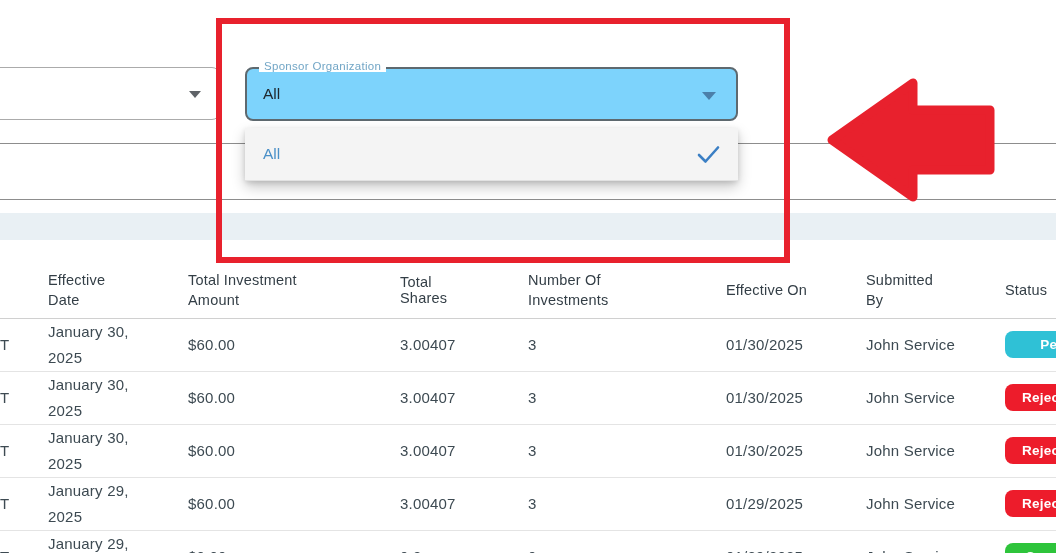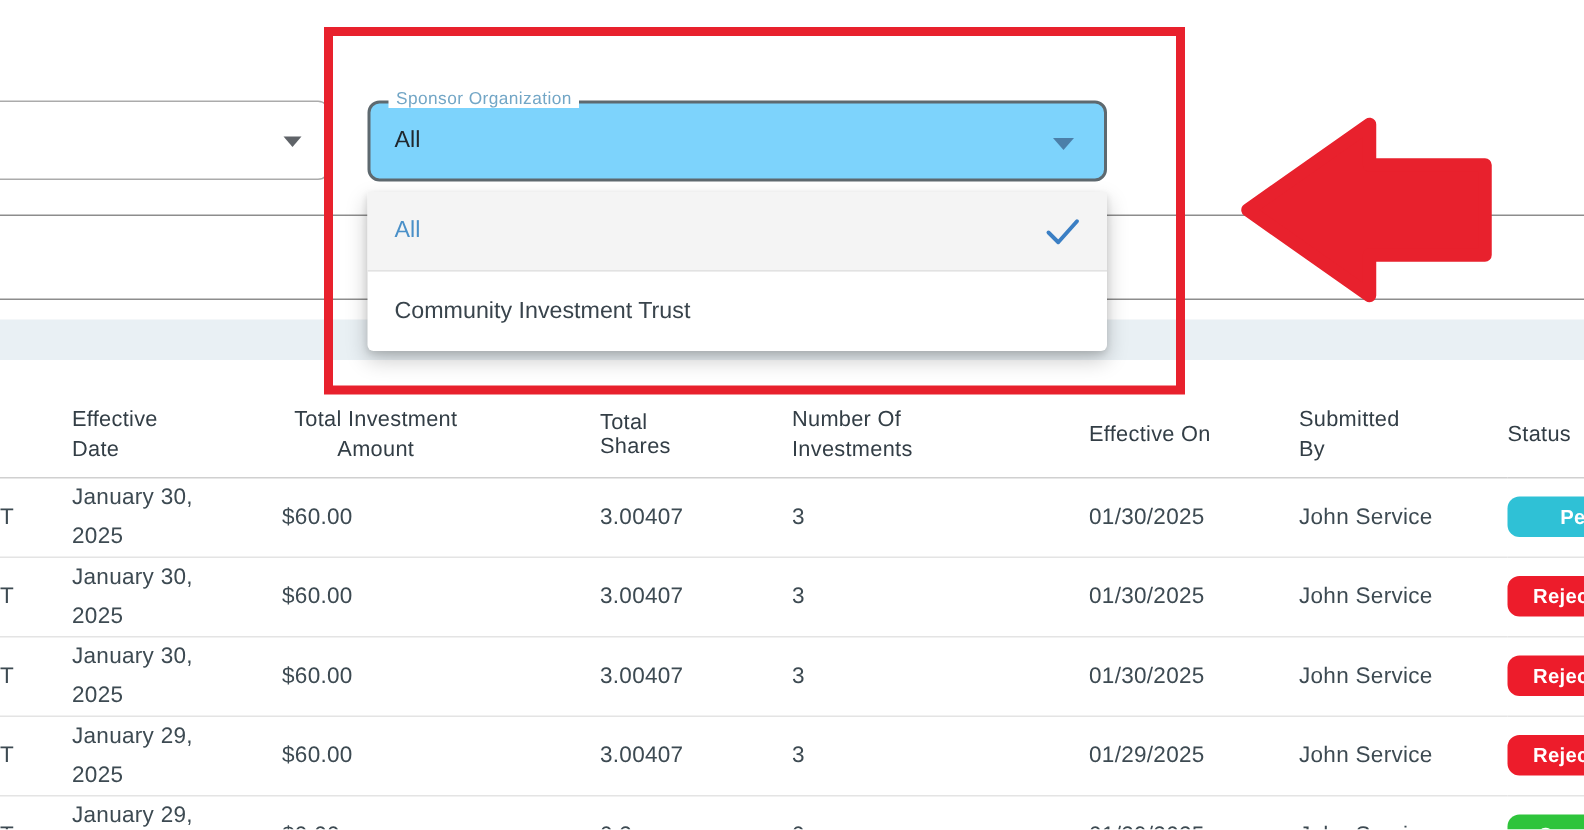--- a/index.html
+++ b/index.html
@@ -43,21 +43,21 @@
 
   
   .table-wrap { position:absolute; left:-45px; top:262px; width:1200px; z-index:2; }
   table { border-collapse:collapse; table-layout:fixed; width:1200px; }
   th { height:56px; text-align:left; vertical-align:middle; font-weight:400;
        font-size:14.5px; color:#333e46; border-bottom:1px solid #d0d0d0; letter-spacing:.2px; }
   td { height:52px; vertical-align:middle; font-size:15px; color:#3d4a52;
        border-bottom:1px solid #e4e4e4; letter-spacing:.2px; }
   .c-org { padding-left:45px; }
   .wrapbox-80 { max-width:84px; line-height:20px; }
-  .wrapbox-120 { max-width:125px; line-height:20px;text-align:center; }
+  .wrapbox-120 { max-width:125px; line-height:20px; }
   .wrapbox-60 { max-width:62px; line-height:16px; }
   .wrapbox-110 { max-width:112px; line-height:20px; }
   .datebox { max-width:100px; line-height:26px; }
   .badge { display:inline-block; height:27px; line-height:27px; border-radius:8px;
            color:#fff; text-align:center; font-weight:700; font-size:13.5px; }
   .badge-pending   { width:125px; }
   .badge-rejected  { width:92px; }
   .badge-completed { width:112px; }
 </style>
 </head>
@@ -184,23 +184,20 @@
     <span class="caret-blue"></span>
   </div>
 
   <div class="menu">
     <div class="menu-item selected">
       <span>All</span>
       <svg width="23" height="19" viewBox="0 0 23 19">
         <polyline points="2,10 8.5,16.5 21,2.5" fill="none" stroke="#3b7fc4" stroke-width="2.6" stroke-linecap="round" stroke-linejoin="round"></polyline>
       </svg>
     </div>
-    <div class="menu-item">
-      <span>Community Investment Trust</span>
-    </div>
   </div>
 
   <div class="red-box"></div>
 
   <svg class="arrow-svg" width="174" height="130" viewBox="0 0 174 130">
     <polygon points="8,65 89,8 89,35 166,35 166,95 89,95 89,122" fill="#e8212d" stroke="#e8212d" stroke-width="9" stroke-linejoin="round"></polygon>
   </svg>
 
 </div>
 

